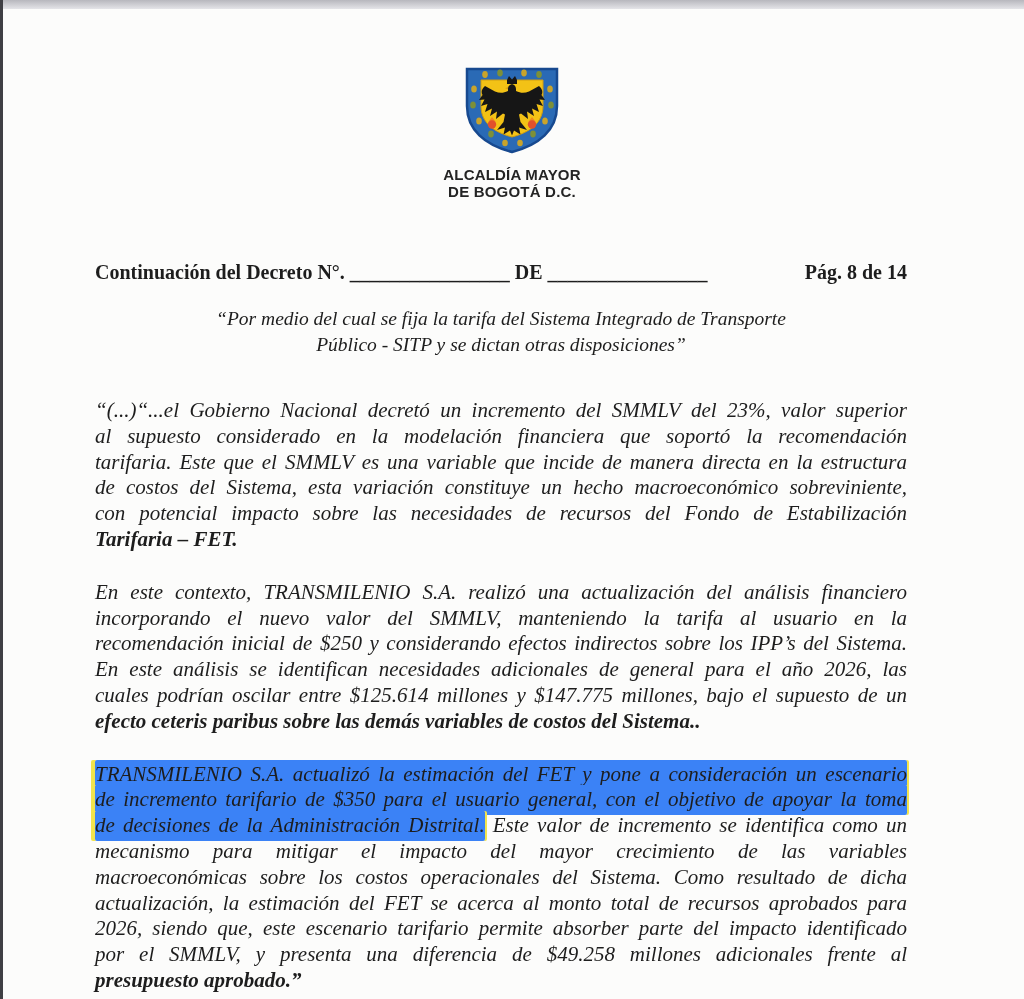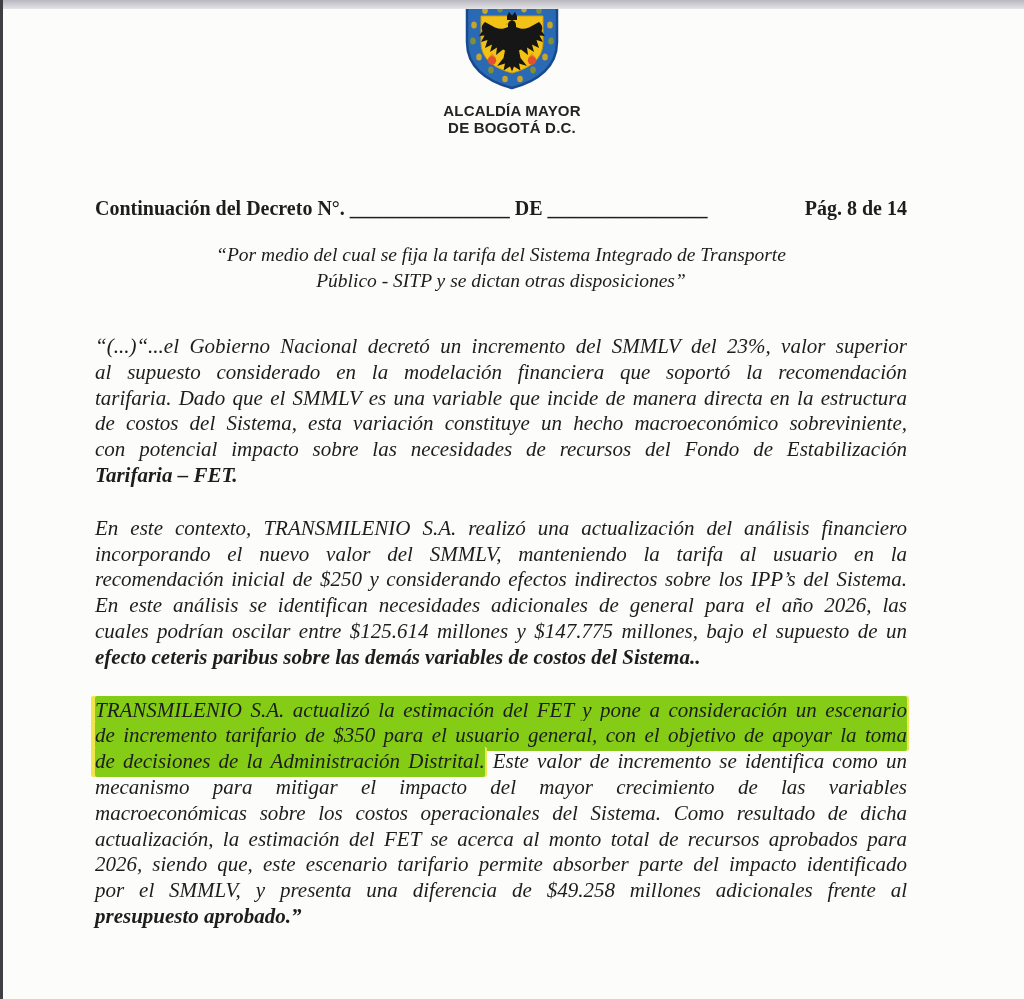--- a/index.html
+++ b/index.html
@@ -16,20 +16,21 @@
     position: absolute; top: 0; left: 0;
     width: 1024px; height: 9px;
     background: linear-gradient(#b7b7bd, #e4e4e8);
   }
   .edge-left {
     position: absolute; top: 0; left: 0;
     width: 3px; height: 999px;
     background: #3f3f44;
   }
   .crest {
+    padding-top: 64px;
     text-align: center;
   }
   .crest svg { width: 106px; height: 92px; display: inline-block; }
   .brand {
     margin-top: 6px;
     font-family: "Liberation Sans", sans-serif;
     font-weight: bold;
     font-size: 15px;
     line-height: 17px;
     letter-spacing: 0.2px;
@@ -60,21 +61,21 @@
   .bodytext { font-style: italic; font-size: 21px; }
   .para { margin: 0 0 27px 0; }
   .para-first { margin-top: 40px; }
   .ln {
     line-height: 25.8px;
     text-align: justify;
     text-align-last: justify;
   }
   .ln.last { text-align-last: left; font-weight: bold; }
   .hl {
-    background: #84cc16;
+    background: #3b82f6;
     padding: 2px 0 4px 0;
     border-radius: 2px;
     box-shadow: 2px 0 0 #f2e44c, -4px 0 0 #f2e44c;
   }
 </style>
 </head>
 <body>
 
 <div class="edge-top"></div>
 <div class="edge-left"></div>
@@ -143,21 +144,21 @@
   <div class="subject">
     <div>“Por medio del cual se fija la tarifa del Sistema Integrado de Transporte</div>
     <div>Público - SITP y  se dictan otras disposiciones”</div>
   </div>
 
   <div class="bodytext">
 
     <div class="para para-first">
       <div class="ln">“(...)“...el Gobierno Nacional decretó un incremento del SMMLV del 23%, valor superior</div>
       <div class="ln">al supuesto considerado en la modelación financiera que soportó la recomendación</div>
-      <div class="ln">tarifaria. Dado que el SMMLV es una variable que incide de manera directa en la estructura</div>
+      <div class="ln">tarifaria. Este que el SMMLV es una variable que incide de manera directa en la estructura</div>
       <div class="ln">de costos del Sistema, esta variación constituye un hecho macroeconómico sobreviniente,</div>
       <div class="ln">con potencial impacto sobre las necesidades de recursos del Fondo de Estabilización</div>
       <div class="ln last">Tarifaria – FET.</div>
     </div>
 
     <div class="para">
       <div class="ln">En este contexto, TRANSMILENIO S.A. realizó una actualización del análisis financiero</div>
       <div class="ln">incorporando el nuevo valor del SMMLV, manteniendo la tarifa al usuario en la</div>
       <div class="ln">recomendación inicial de $250 y considerando efectos indirectos sobre los IPP’s del Sistema.</div>
       <div class="ln">En este análisis se identifican necesidades adicionales de general para el año 2026, las</div>

